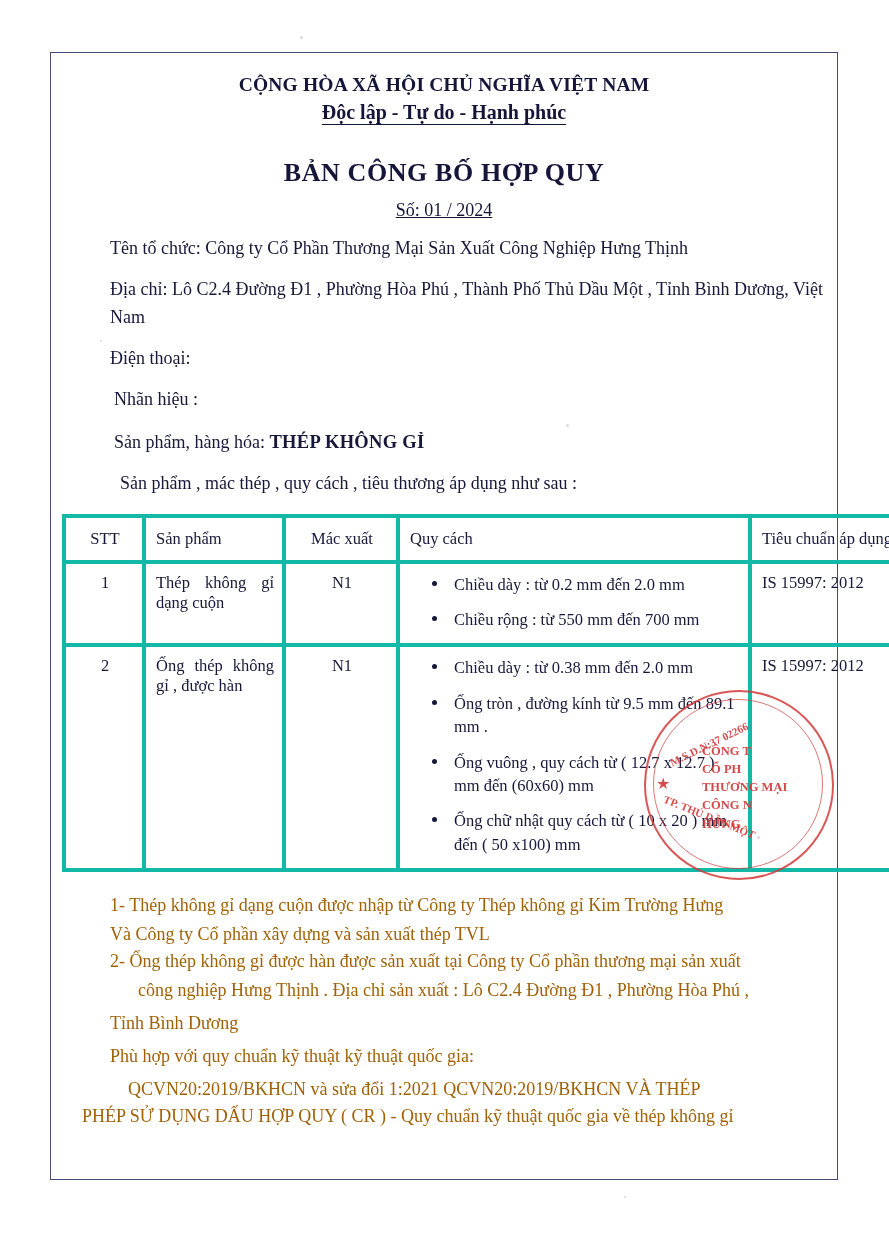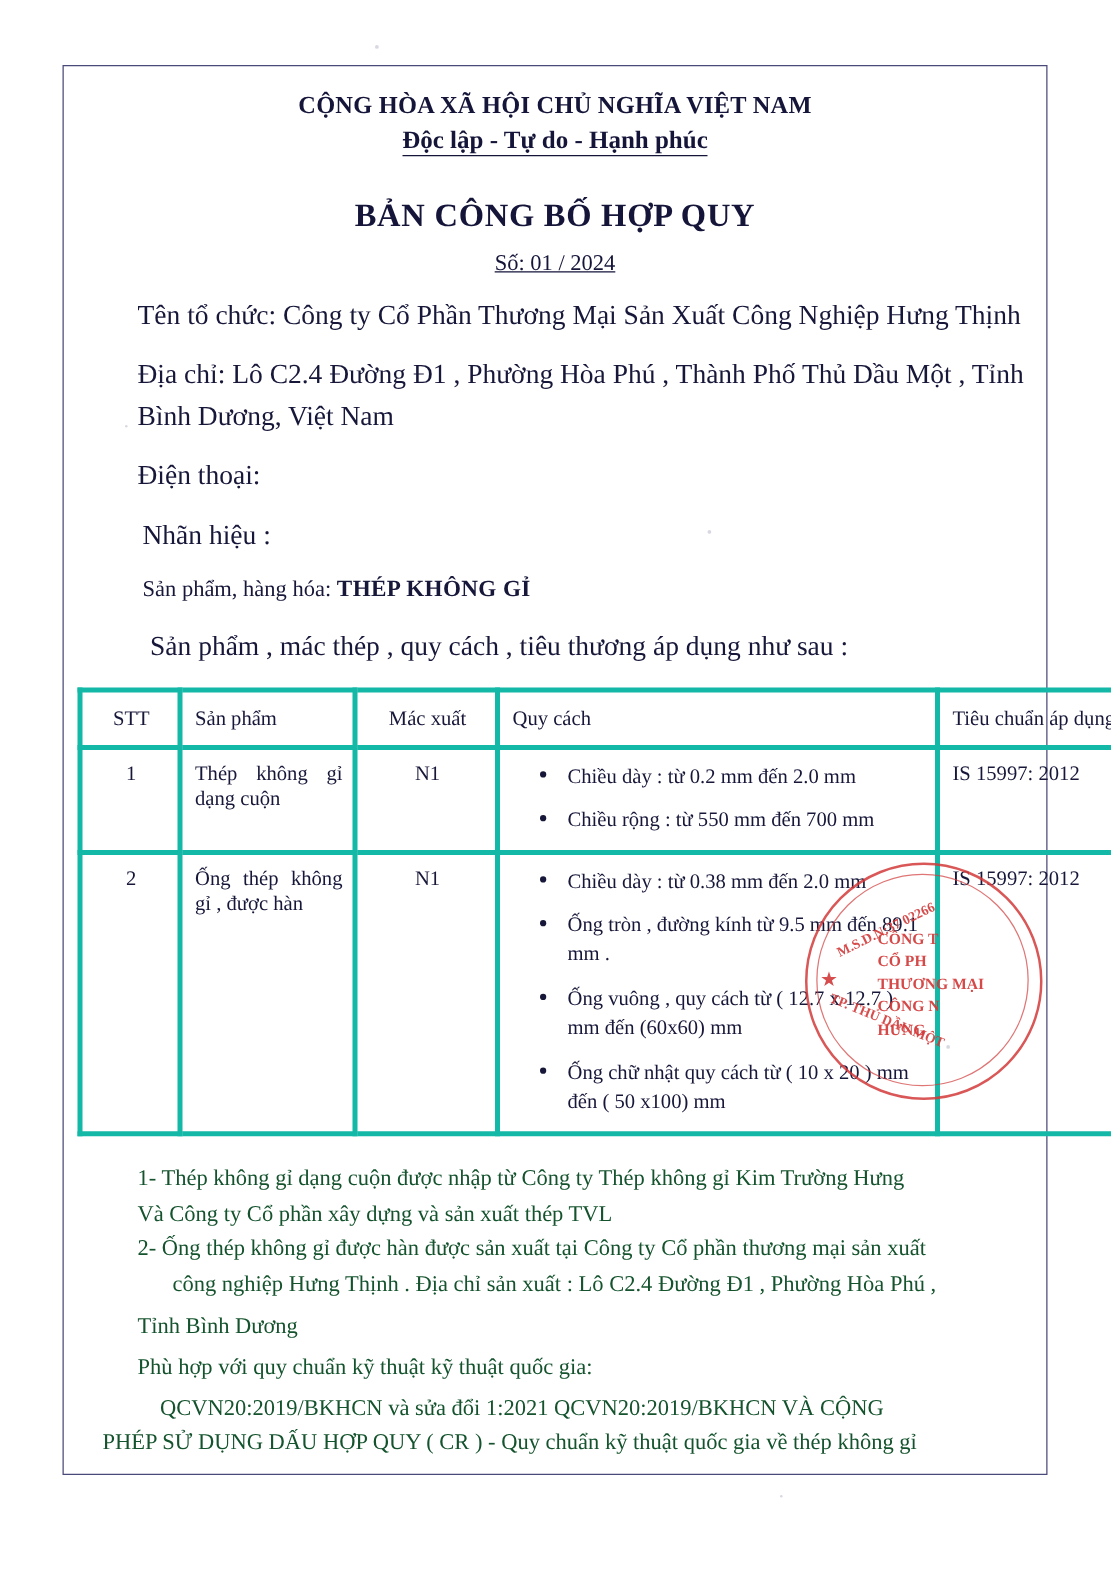--- a/index.html
+++ b/index.html
@@ -60,21 +60,21 @@
     margin-top: 34px;
     color: #15153a;
   }
   .doc-number {
     font-size: 18px;
     margin-top: 12px;
     color: #15153a;
     text-decoration: underline;
   }
   .para {
-    font-size: 22px;
+    font-size: 18px;
     line-height: 1.52;
     margin-top: 14px;
     color: #17173a;
   }
   .indent-1 { padding-left: 48px; }
   .indent-2 { padding-left: 52px; }
   .indent-3 { padding-left: 58px; }
   .product-line { font-size: 18px; }
   .product-line .prod { font-weight: bold; font-size: 18.5px; letter-spacing: 0.3px;}
 
@@ -123,21 +123,21 @@
     top: 8px;
     width: 5px;
     height: 5px;
     border-radius: 50%;
     background: #17173a;
   }
   .notes {
     margin-top: 20px;
     font-size: 18px;
     line-height: 1.5;
-    color: #14532d;
+    color: #a16207;
   }
   .note-item {
     padding-left: 48px;
     text-indent: -0px;
     margin-bottom: 2px;
   }
   .note-sub { padding-left: 76px; }
   .note-sub2 { padding-left: 66px; }
   .tail { padding-left: 48px; }
   .tail3 { padding-left: 20px; }
@@ -289,21 +289,21 @@
       </tbody>
     </table>
 
     <div class="notes">
       <div class="note-item">1-  Thép không gỉ dạng cuộn được nhập từ Công ty Thép không gỉ Kim Trường Hưng</div>
       <div class="tail">Và Công ty Cổ phần xây dựng và sản xuất thép TVL</div>
       <div class="note-item">2- Ống thép không gỉ được hàn được sản xuất tại Công ty Cổ phần thương mại sản xuất</div>
       <div class="note-sub">công nghiệp Hưng Thịnh . Địa chỉ sản xuất : Lô C2.4 Đường Đ1 , Phường Hòa Phú ,</div>
       <div class="tail" style="margin-top:6px;">Tỉnh Bình Dương</div>
       <div class="tail" style="margin-top:6px;">Phù hợp với quy chuẩn kỹ thuật kỹ thuật quốc gia:</div>
-      <div class="note-sub2" style="margin-top:6px;">QCVN20:2019/BKHCN và sửa đổi 1:2021  QCVN20:2019/BKHCN VÀ CỘNG</div>
+      <div class="note-sub2" style="margin-top:6px;">QCVN20:2019/BKHCN và sửa đổi 1:2021  QCVN20:2019/BKHCN VÀ THÉP</div>
       <div class="tail3">PHÉP SỬ DỤNG DẤU HỢP QUY ( CR ) -  Quy chuẩn kỹ thuật quốc gia về thép không gỉ</div>
     </div>
 
     <div class="stamp">
       <div class="ring"></div>
       <div class="ring2"></div>
       <div class="star">★</div>
       <div class="arc-top">M.S.D.N:37 02266</div>
       <div class="mid">
         <div>CÔNG T</div>

